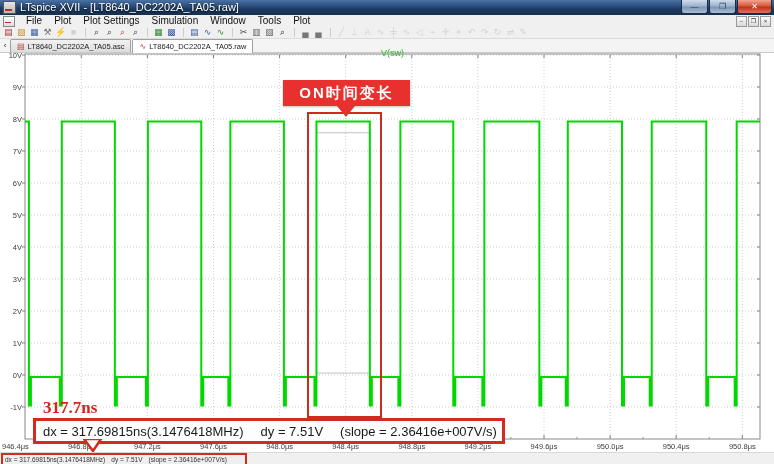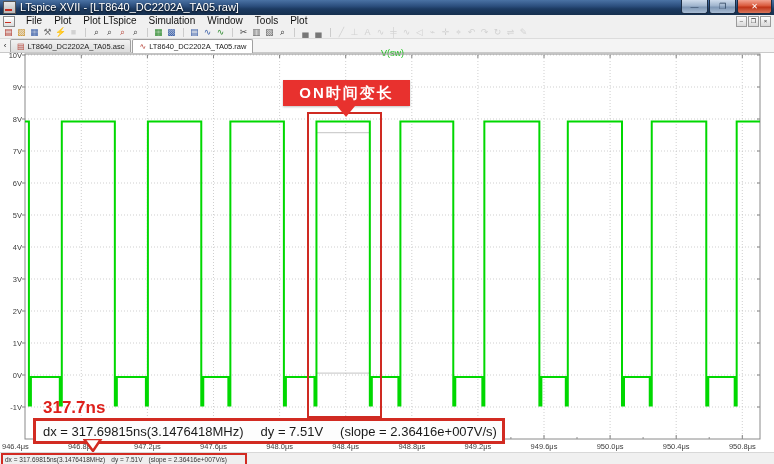--- a/index.html
+++ b/index.html
@@ -59,21 +59,21 @@
   
   .hl-rect{position:absolute;left:307px;top:112px;width:71px;height:302px;
     border:2px solid #cf2a22;background:transparent;}
   .callout{position:absolute;left:283px;top:80px;width:127px;height:26px;background:#e8312e;
     color:#ffffff;font-weight:bold;font-size:15px;letter-spacing:2px;text-align:center;
     line-height:26px;box-shadow:0 1px 2px rgba(0,0,0,.25);
     font-family:"Liberation Sans","DejaVu Sans",sans-serif;}
   .callout:after{content:"";position:absolute;left:54px;top:26px;width:0;height:0;
     border-left:9px solid transparent;border-right:9px solid transparent;border-top:11px solid #e8312e;}
   .time-label{position:absolute;left:43px;top:398px;color:#de1f1a;font-weight:bold;
-    font-size:17px;font-family:Liberation Sans, sans-serif;}
+    font-size:17px;font-family:Liberation Serif, serif;}
   .measure-box{position:absolute;left:33px;top:418px;width:452px;height:20px;background:#fdfdfd;
     border:3px solid #d22b22;display:flex;align-items:center;padding:0 7px;gap:17px;
     font-size:13px;color:#1a1a1a;white-space:nowrap;}
   .vnotch{position:absolute;left:83px;top:439px;}
 
   
   .statusbar{position:absolute;left:0;top:452px;width:774px;height:12px;background:#f0f0f0;
     border-top:1px solid #d8d8d8;}
   .status-hl{position:absolute;left:1px;top:0px;width:238px;height:9px;border:2px solid #d22b22;
     display:flex;align-items:center;gap:6px;padding:0 2px;font-size:6.5px;color:#333;
@@ -87,21 +87,21 @@
   <div class="title-text">LTspice XVII - [LT8640_DC2202A_TA05.raw]</div>
   <div class="winbtns">
     <div class="winbtn">—</div>
     <div class="winbtn">❐</div>
     <div class="winbtn close">✕</div>
   </div>
 </div>
 
 <div class="menubar">
   <div class="mdi-doc-icon"></div>
-  <span id="menu-items"><span class="menu-item">File</span><span class="menu-item">Plot</span><span class="menu-item">Plot LTspice</span><span class="menu-item">Simulation</span><span class="menu-item">Window</span><span class="menu-item">Tools</span><span class="menu-item">Plot</span></span>
+  <span id="menu-items"><span class="menu-item">File</span><span class="menu-item">Plot</span><span class="menu-item">Plot Settings</span><span class="menu-item">Simulation</span><span class="menu-item">Window</span><span class="menu-item">Tools</span><span class="menu-item">Plot</span></span>
   <div class="mdi-btns">
     <div class="mdi-btn">–</div>
     <div class="mdi-btn">❐</div>
     <div class="mdi-btn">×</div>
   </div>
 </div>
 
 <div class="toolbar" id="toolbar">
     <span class="tb" style="color: rgb(178, 58, 46);">▤</span>
     <span class="tb" style="color: rgb(201, 146, 44);">▨</span>

